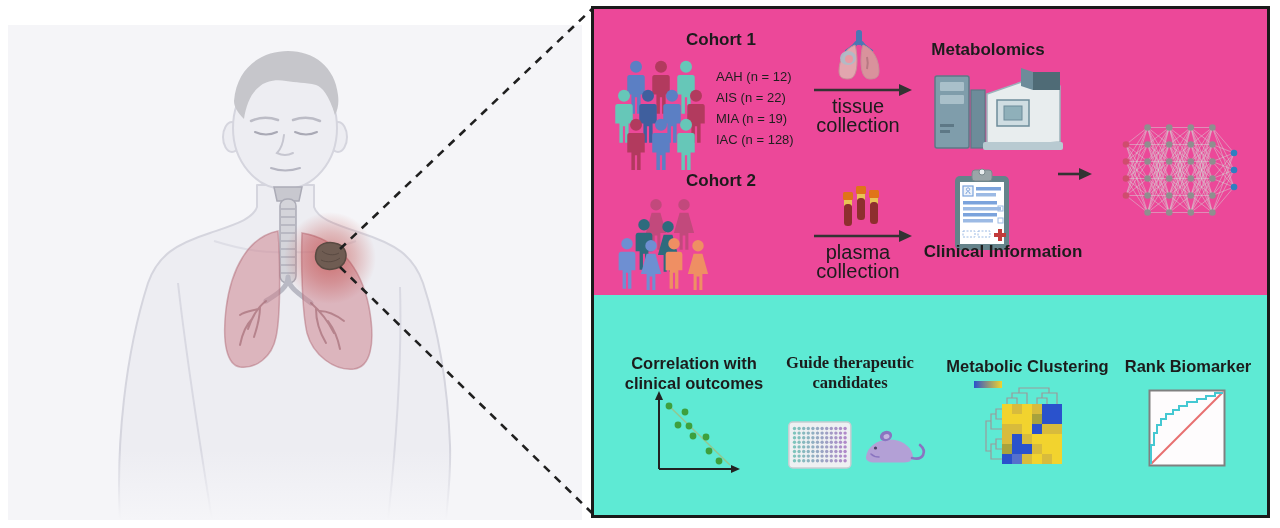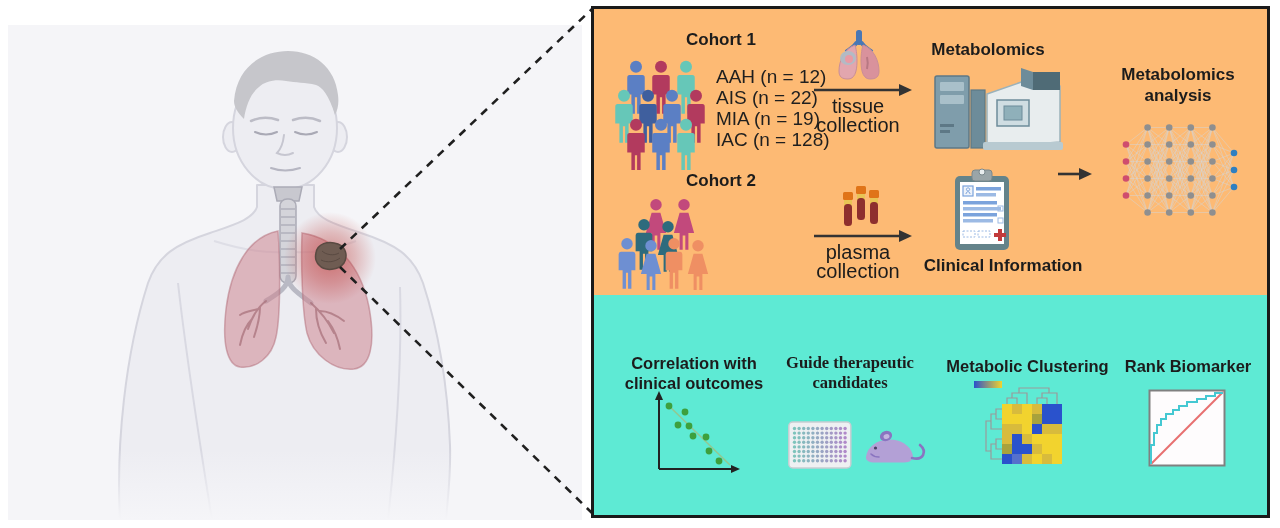--- a/index.html
+++ b/index.html
@@ -4,28 +4,28 @@
 <style>
   html,body{margin:0;padding:0;background:#ffffff;}
   #page{position:relative;width:1280px;height:528px;background:#ffffff;overflow:hidden;
         font-family:"Liberation Sans",sans-serif;}
   .abs{position:absolute;}
   .scene{position:absolute;left:8px;top:25px;width:574px;height:495px;background:#f5f5f8;}
   .scene-fade{position:absolute;left:0;bottom:0;width:100%;height:70px;
         background:linear-gradient(to bottom,rgba(245,245,248,0),#f5f5f8);}
   #callout{position:absolute;left:0;top:0;width:1280px;height:528px;pointer-events:none;}
   .panel{position:absolute;left:591px;top:6px;width:673px;height:506px;border:3px solid #1a1a1a;background:#fff;}
-  .panel-top{position:relative;width:100%;height:286px;background:#fdba74;}
+  .panel-top{position:relative;width:100%;height:286px;background:#ec4899;}
   .panel-bottom{position:relative;width:100%;height:220px;background:#5eead4;}
   .t{color:#1c1c1c;text-align:center;}
   .tb{font-weight:bold;color:#1c1c1c;text-align:center;}
   .fs17{font-size:17px;line-height:21px;}
   .fs16{font-size:16.5px;line-height:20px;}
   .fs15{font-size:20px;line-height:19px;}
-  .cohort-list{font-size:19px;line-height:21px;color:#1f1f1f;text-align:left;white-space:nowrap;}
+  .cohort-list{font-size:13px;line-height:21px;color:#1f1f1f;text-align:left;white-space:nowrap;}
 </style>
 </head>
 <body>
 
 <div id="page">
 
   <div class="scene">
     <svg width="574" height="495" viewBox="0 0 574 495">
       <defs>
         <radialGradient id="tumorGlow" cx="50%" cy="50%" r="50%">
@@ -216,28 +216,27 @@
         <rect x="10" y="39" width="38" height="3.5" fill="#9cbae4"></rect>
         <rect x="10" y="45" width="34" height="3.5" fill="#7ba3dc"></rect>
         <rect x="10" y="51" width="30" height="3.5" fill="#9cbae4"></rect>
         <rect x="45" y="38" width="5" height="5" fill="none" stroke="#9cbae4" stroke-width="1"></rect>
         <rect x="45" y="50" width="5" height="5" fill="none" stroke="#9cbae4" stroke-width="1"></rect>
         <rect x="10" y="63" width="12" height="6" fill="none" stroke="#9cbae4" stroke-width="1" stroke-dasharray="2 1.5"></rect>
         <rect x="25" y="63" width="12" height="6" fill="none" stroke="#9cbae4" stroke-width="1" stroke-dasharray="2 1.5"></rect>
         <path d="M 45,61 h4 v4 h4 v4 h-4 v4 h-4 v-4 h-4 v-4 h4 Z" fill="#c23b3b"></path>
       </svg>
 
-      <div class="abs tb fs17" style="left:323px;top:246px;width:172px;">Clinical Information</div>
+      <div class="abs tb fs17" style="left:323px;top:232px;width:172px;">Clinical Information</div>
 
       <svg class="abs" style="left:464px;top:157px;" width="34" height="16" viewBox="0 0 34 16">
         <line x1="0" y1="8" x2="21" y2="8" stroke="#333" stroke-width="2.6"></line>
         <polygon points="21,2 34,8 21,14" fill="#333"></polygon>
       </svg>
 
-      <div class="abs tb fs17" style="left:522px;top:55px;width:124px;">Metabolomics analysis</div>
 
       <svg class="abs" id="nn-svg" style="left:524px;top:107px;" width="124" height="108" viewBox="0 0 124 108">
           <line x1="8" y1="28.5" x2="29.6" y2="11.5" stroke="#d4d4d4" stroke-width="0.5"></line>
           <line x1="8" y1="28.5" x2="29.6" y2="28.5" stroke="#d4d4d4" stroke-width="0.5"></line>
           <line x1="8" y1="28.5" x2="29.6" y2="45.5" stroke="#d4d4d4" stroke-width="0.5"></line>
           <line x1="8" y1="28.5" x2="29.6" y2="62.5" stroke="#d4d4d4" stroke-width="0.5"></line>
           <line x1="8" y1="28.5" x2="29.6" y2="79.5" stroke="#d4d4d4" stroke-width="0.5"></line>
           <line x1="8" y1="28.5" x2="29.6" y2="96.5" stroke="#d4d4d4" stroke-width="0.5"></line>
           <line x1="8" y1="45.5" x2="29.6" y2="11.5" stroke="#d4d4d4" stroke-width="0.5"></line>
           <line x1="8" y1="45.5" x2="29.6" y2="28.5" stroke="#d4d4d4" stroke-width="0.5"></line>

